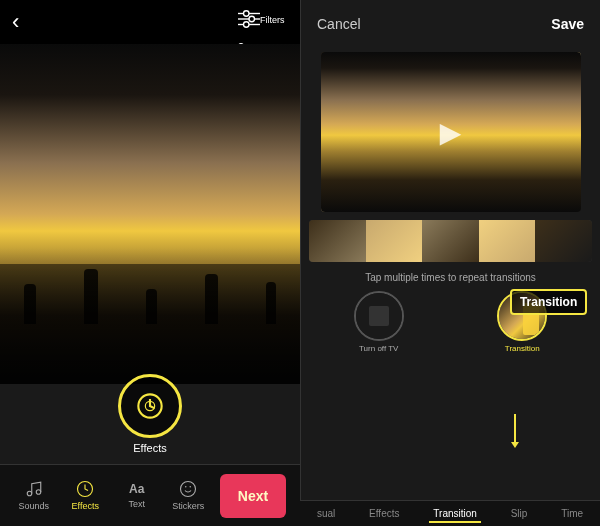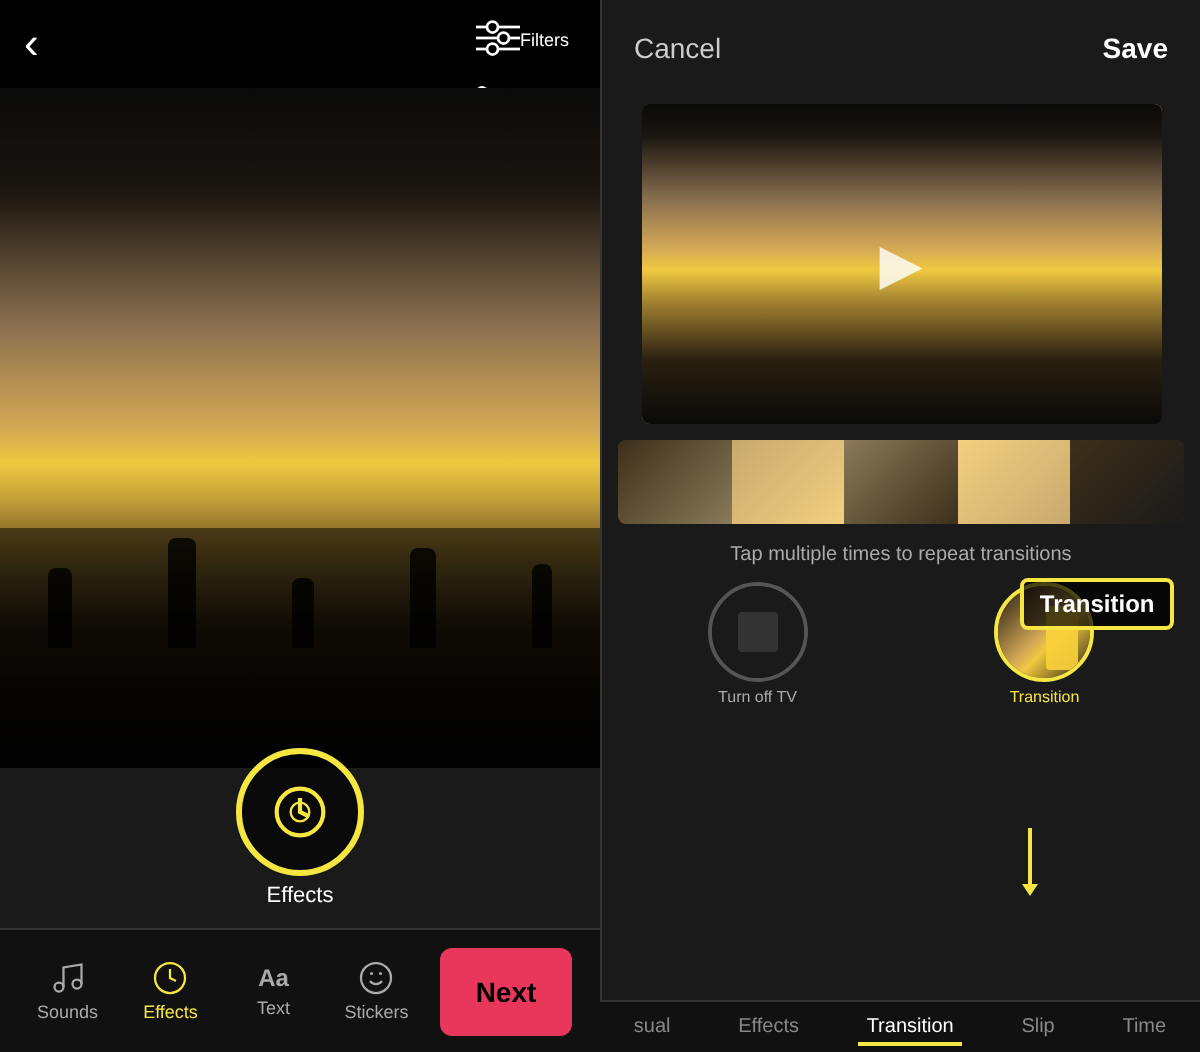--- a/index.html
+++ b/index.html
@@ -127,21 +127,21 @@
     }
 
     .toolbar-item-label {
       color: #aaa;
       font-size: 9px;
       margin-top: 3px;
     }
 
     .next-btn {
       background: #e8375a;
-      color: #000000;
+      color: #fef9c3;
       border: none;
       border-radius: 6px;
       padding: 14px 18px;
       font-size: 14px;
       font-weight: 600;
       cursor: pointer;
     }
 
     
     .right-panel {

